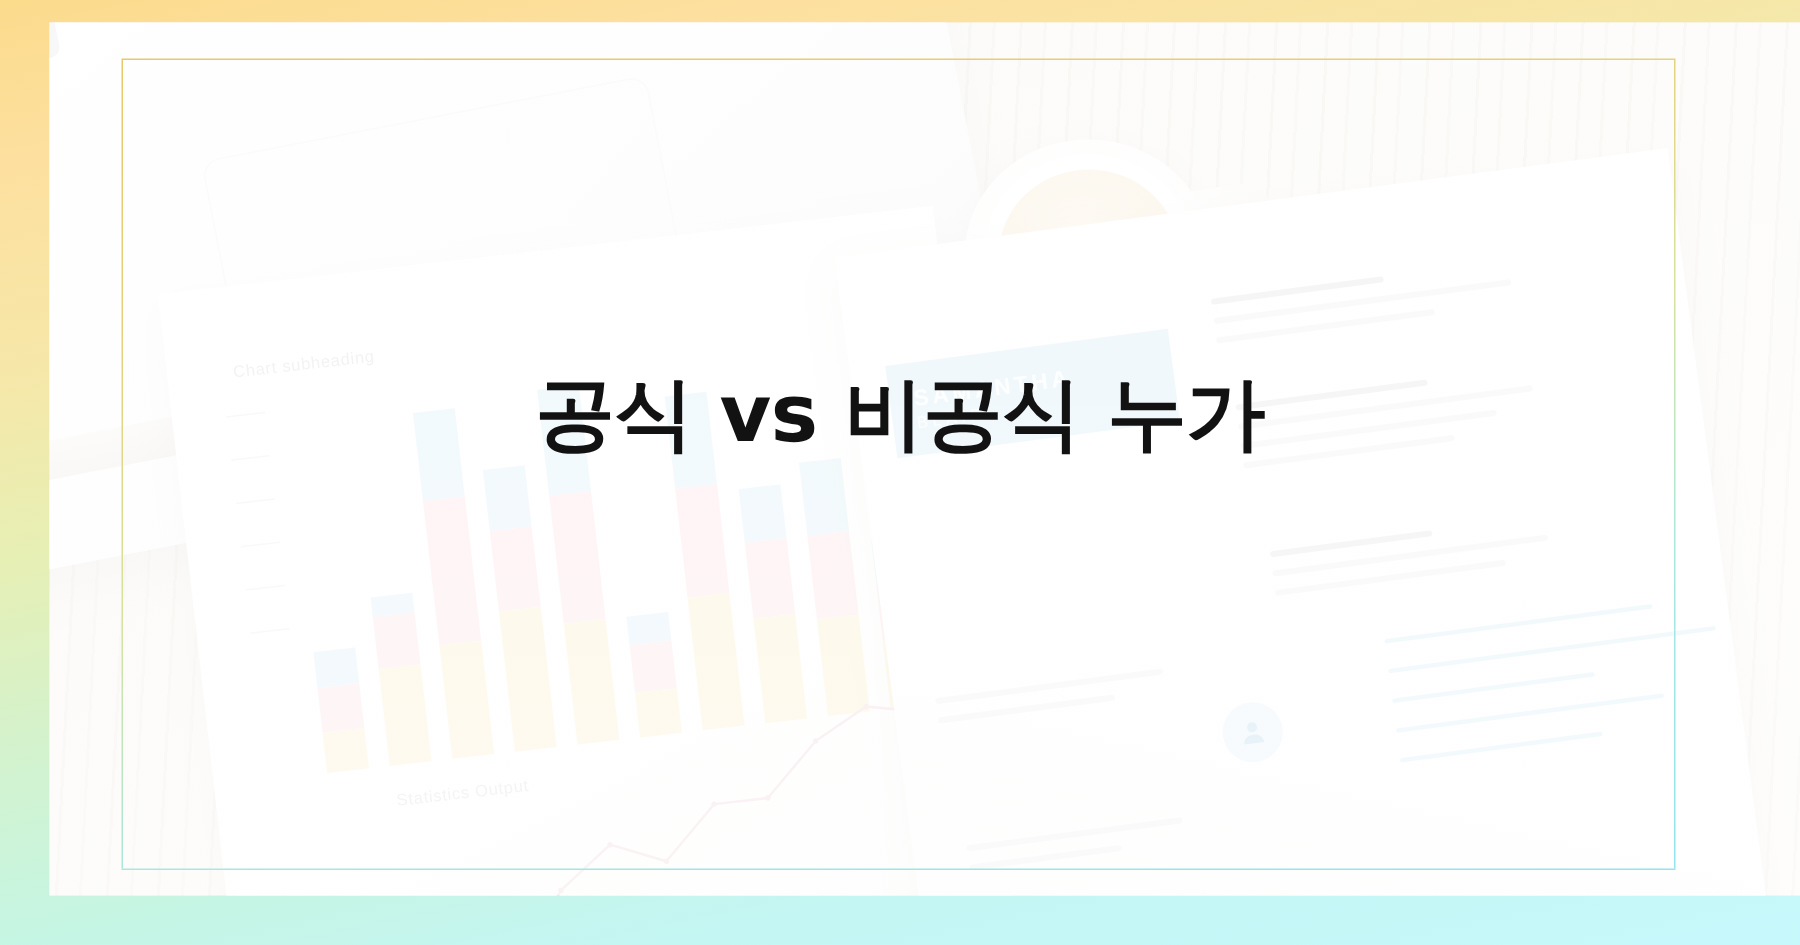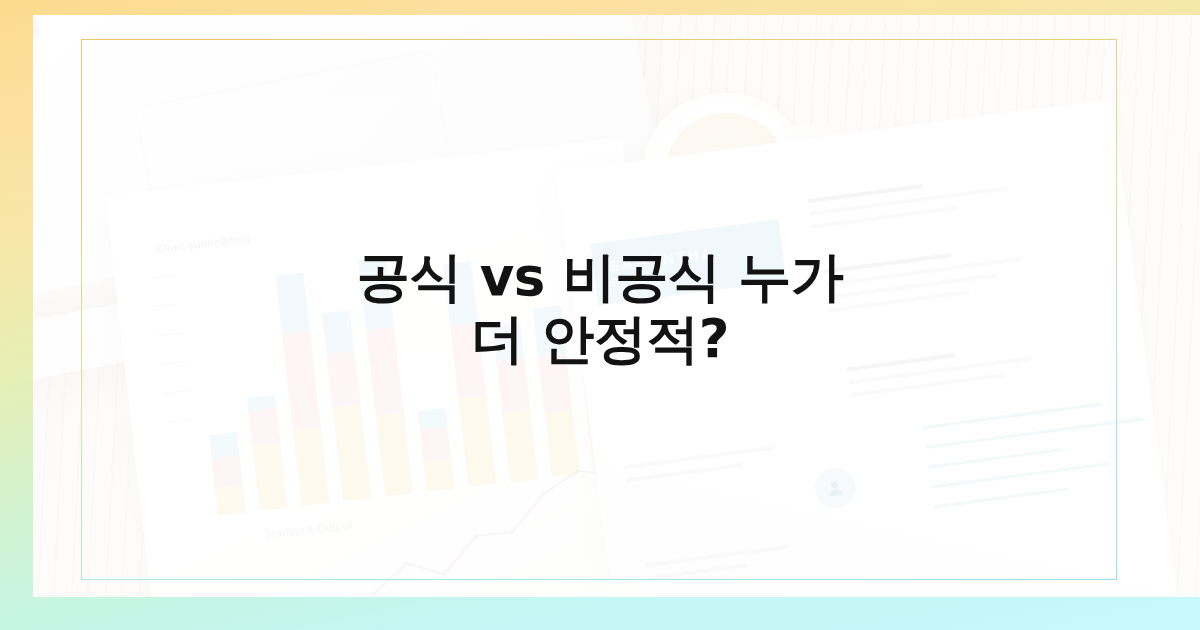--- a/index.html
+++ b/index.html
@@ -477,16 +477,15 @@
       </div>
     </div>
 
     <div id="photo-wash"></div>
   </div>
 
   <div id="inner-rule"></div>
 
   <div id="title-block">
     <span class="line">공식 vs 비공식 누가</span>
-    <span class="line">더 안정적?</span>
   </div>
 
 </div>
 
 </body></html>

